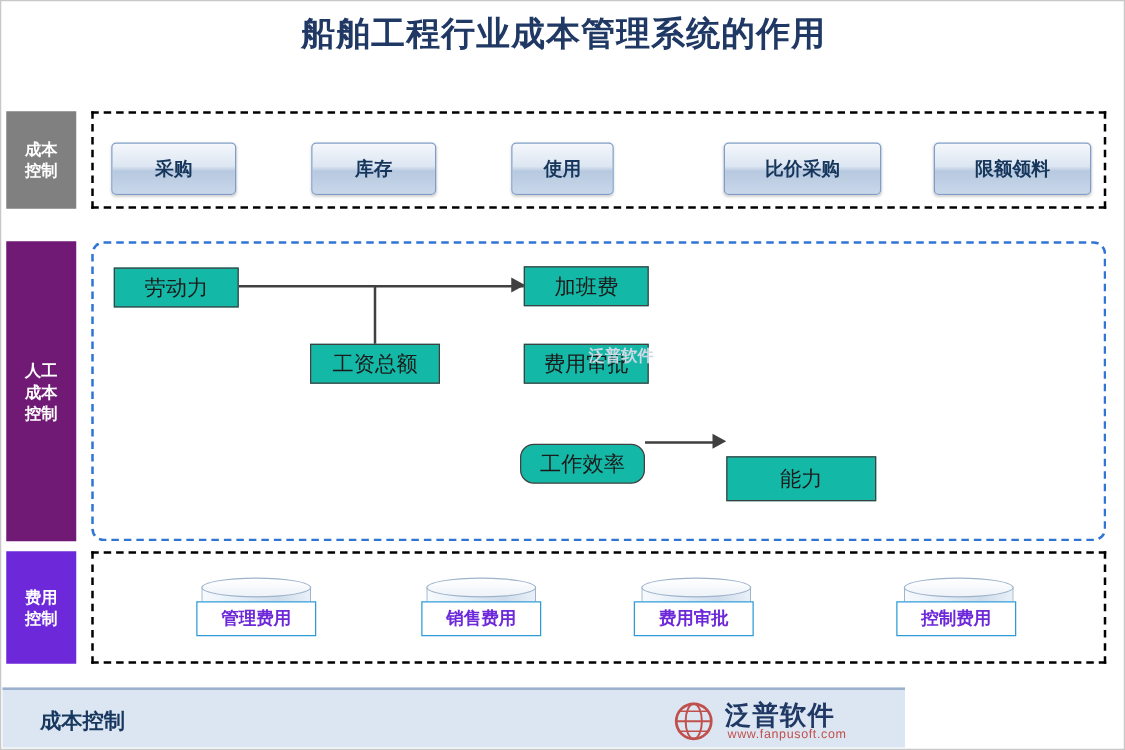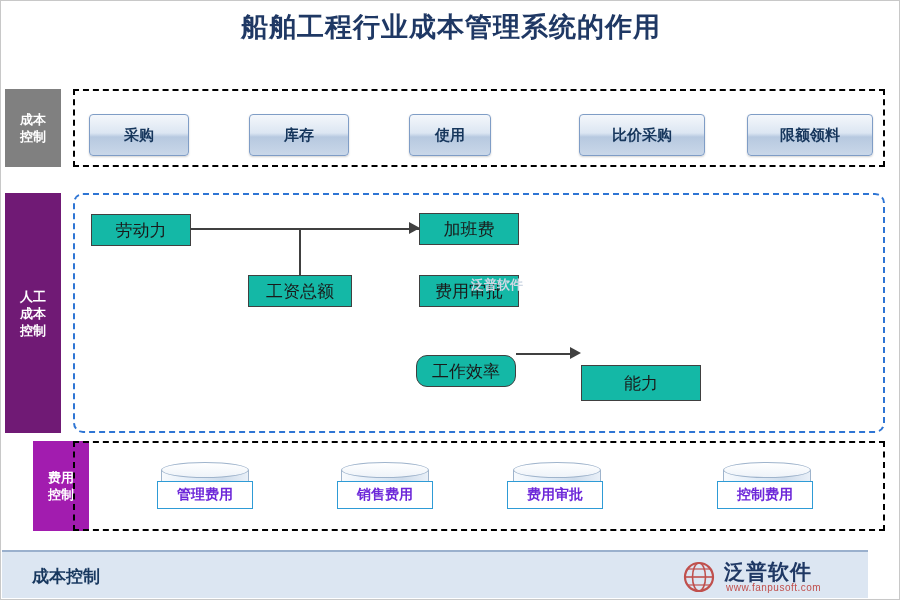--- a/index.html
+++ b/index.html
@@ -46,21 +46,21 @@
     justify-content: center;
     text-align: center;
     font-size: 13px;
     color: #ffffff;
     font-weight: bold;
     line-height: 17px;
     box-sizing: border-box;
   }
   .row-label.gray   { background: #808080; }
   .row-label.purple { background: #701a75; }
-  .row-label.gray2  { background: #a21caf; margin-left: 28px; }
+  .row-label.gray2  { background: #6d28d9; }
 
   
   .sec {
     position: absolute;
     box-sizing: border-box;
   }
   .sec.dashed-black { border: 2px dashed #000000; }
   .sec.dashed-blue  { border: 2px dashed #2e75d4; border-radius: 10px; }
 
   
@@ -133,21 +133,21 @@
   }
 
   
   .conn { position: absolute; background: #404040; }
 
   
   .footer {
     position: absolute;
     left: 1px;
     bottom: 1px;
-    width: 866px;
+    width: 722px;
     height: 48px;
     background: #dce6f2;
     border-top: 2px solid #9ab0cd;
     box-sizing: border-box;
   }
   .footer-title {
     position: absolute;
     left: 30px;
     top: 13px;
     font-size: 17px;

